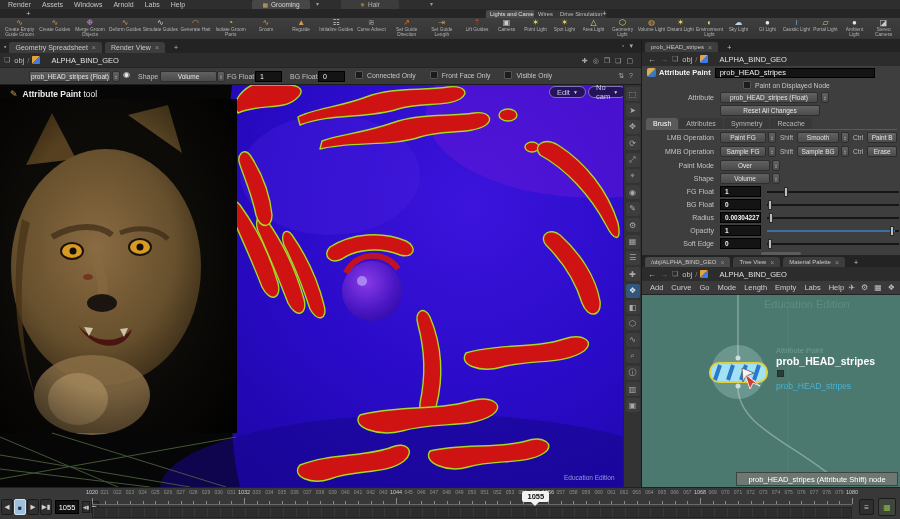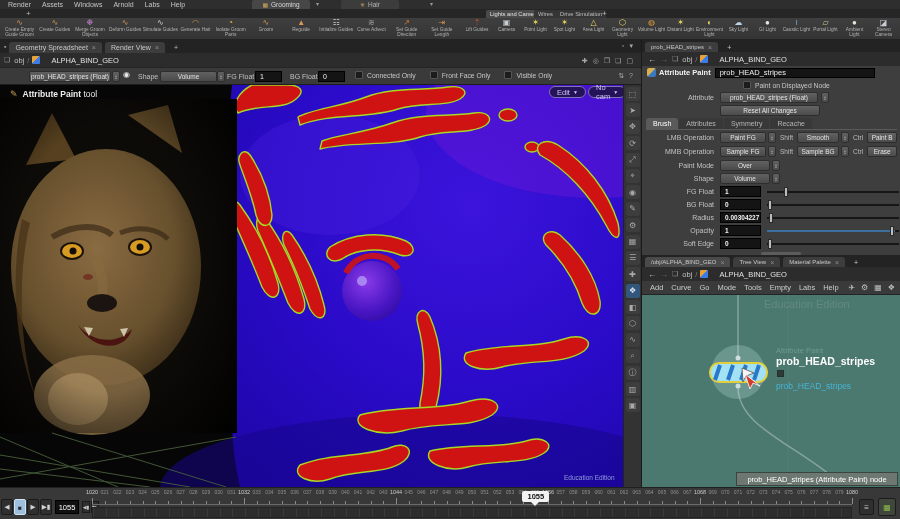--- a/index.html
+++ b/index.html
@@ -634,21 +634,21 @@
       <span class="sep">/</span>
       <span class="geoicon"></span>
       <span class="crumb-node">ALPHA_BIND_GEO</span>
     </div>
     <div id="net-menubar">
       <div id="net-menu">
           <span>Add</span>
           <span>Curve</span>
           <span>Go</span>
           <span>Mode</span>
-          <span>Tools</span>
+          <span>Length</span>
           <span>Empty</span>
           <span>Labs</span>
           <span>Help</span>
         </div>
       <div id="net-icons">
           <span>✈</span>
           <span>⚙</span>
           <span>▦</span>
           <span>❖</span>
         </div>
@@ -670,21 +670,21 @@
             <line x1="117" y1="70" x2="112" y2="85"></line>
         </g>
         <polygon points="100,73 112,78 104,81 101,87" fill="#f5f5f5" stroke="#555" stroke-width="0.8"></polygon>
         <polygon points="103,79 108,94 111,88 118,91" fill="#d23a2a" stroke="#fff" stroke-width="0.8"></polygon>
       </svg>
       <div id="net-edu">Education Edition</div>
       <div id="node-type">Attribute Paint</div>
       <div id="node-name">prob_HEAD_stripes</div>
       <div id="node-badge"></div>
       <div id="node-out">prob_HEAD_stripes</div>
-      <div id="net-tooltip">prob_HEAD_stripes (Attribute Paint) node</div>
+      <div id="net-tooltip">prob_HEAD_stripes (Attribute Shift) node</div>
     </div>
   </div>
 
   <div id="playbar">
     <div id="transport">
         <div class="tbtn">◀</div>
         <div class="tbtn active">■</div>
         <div class="tbtn">▶</div>
         <div class="tbtn">▶▮</div>
         <div id="framefield">1055</div>

